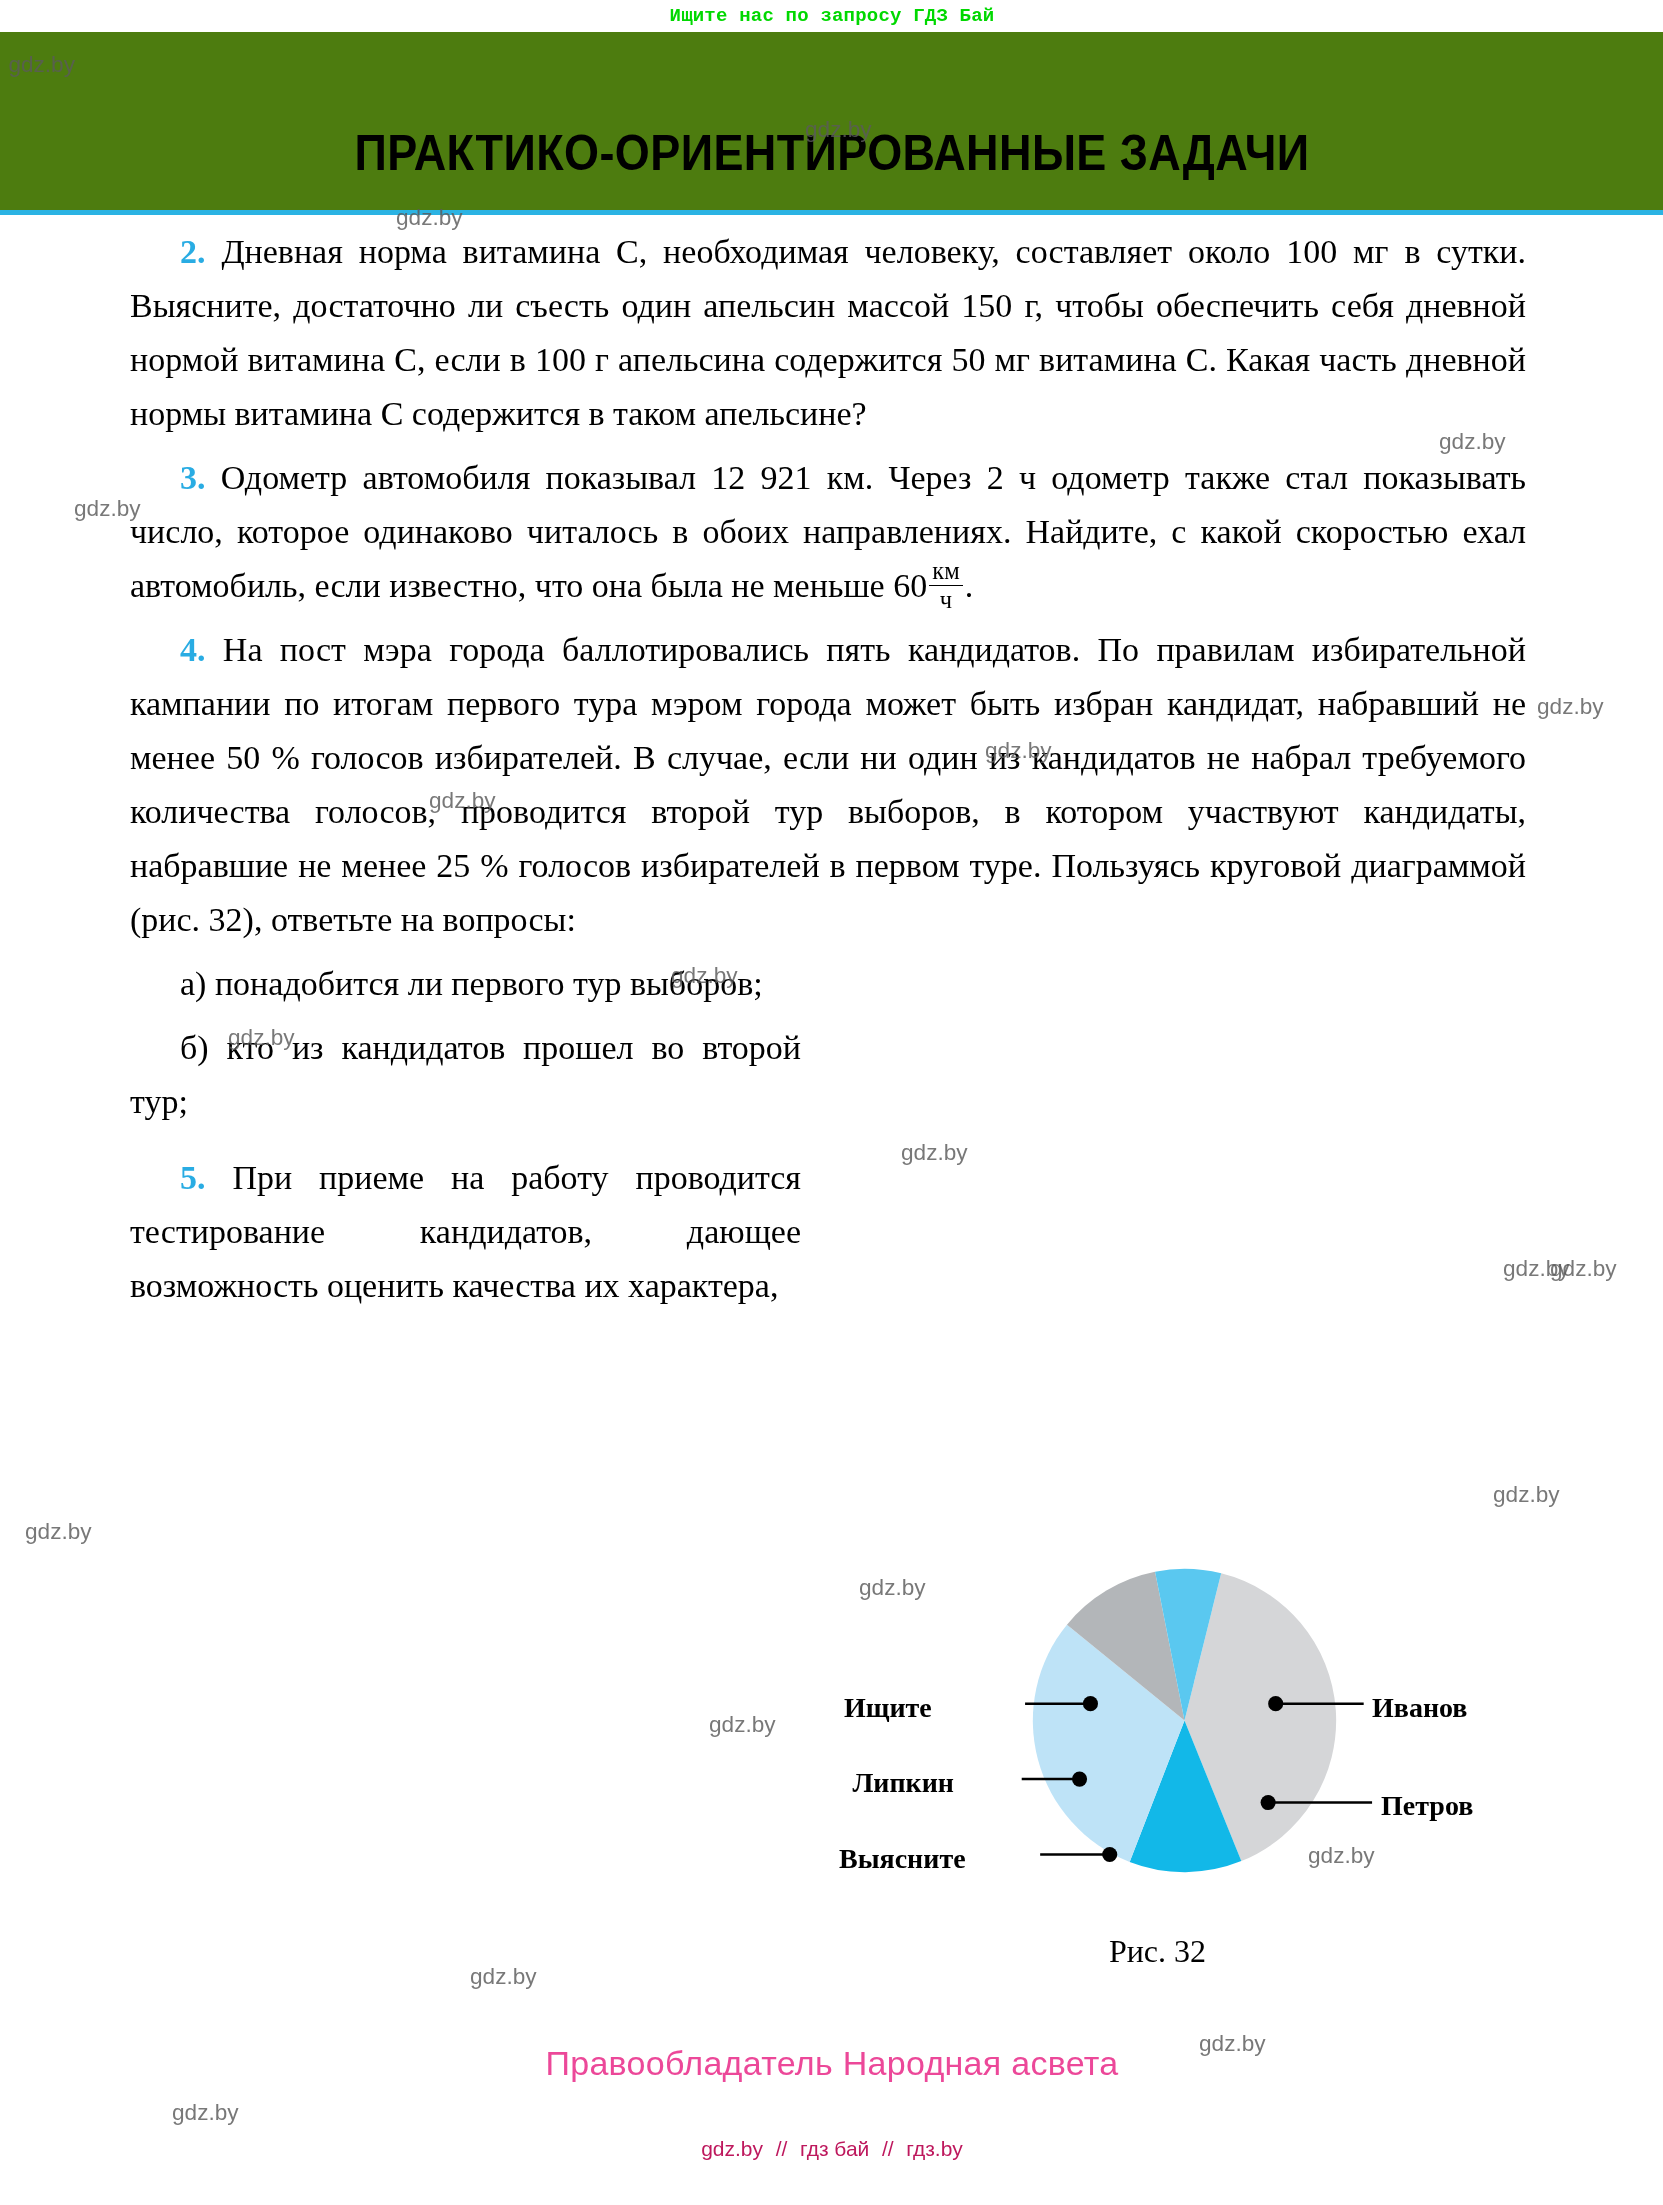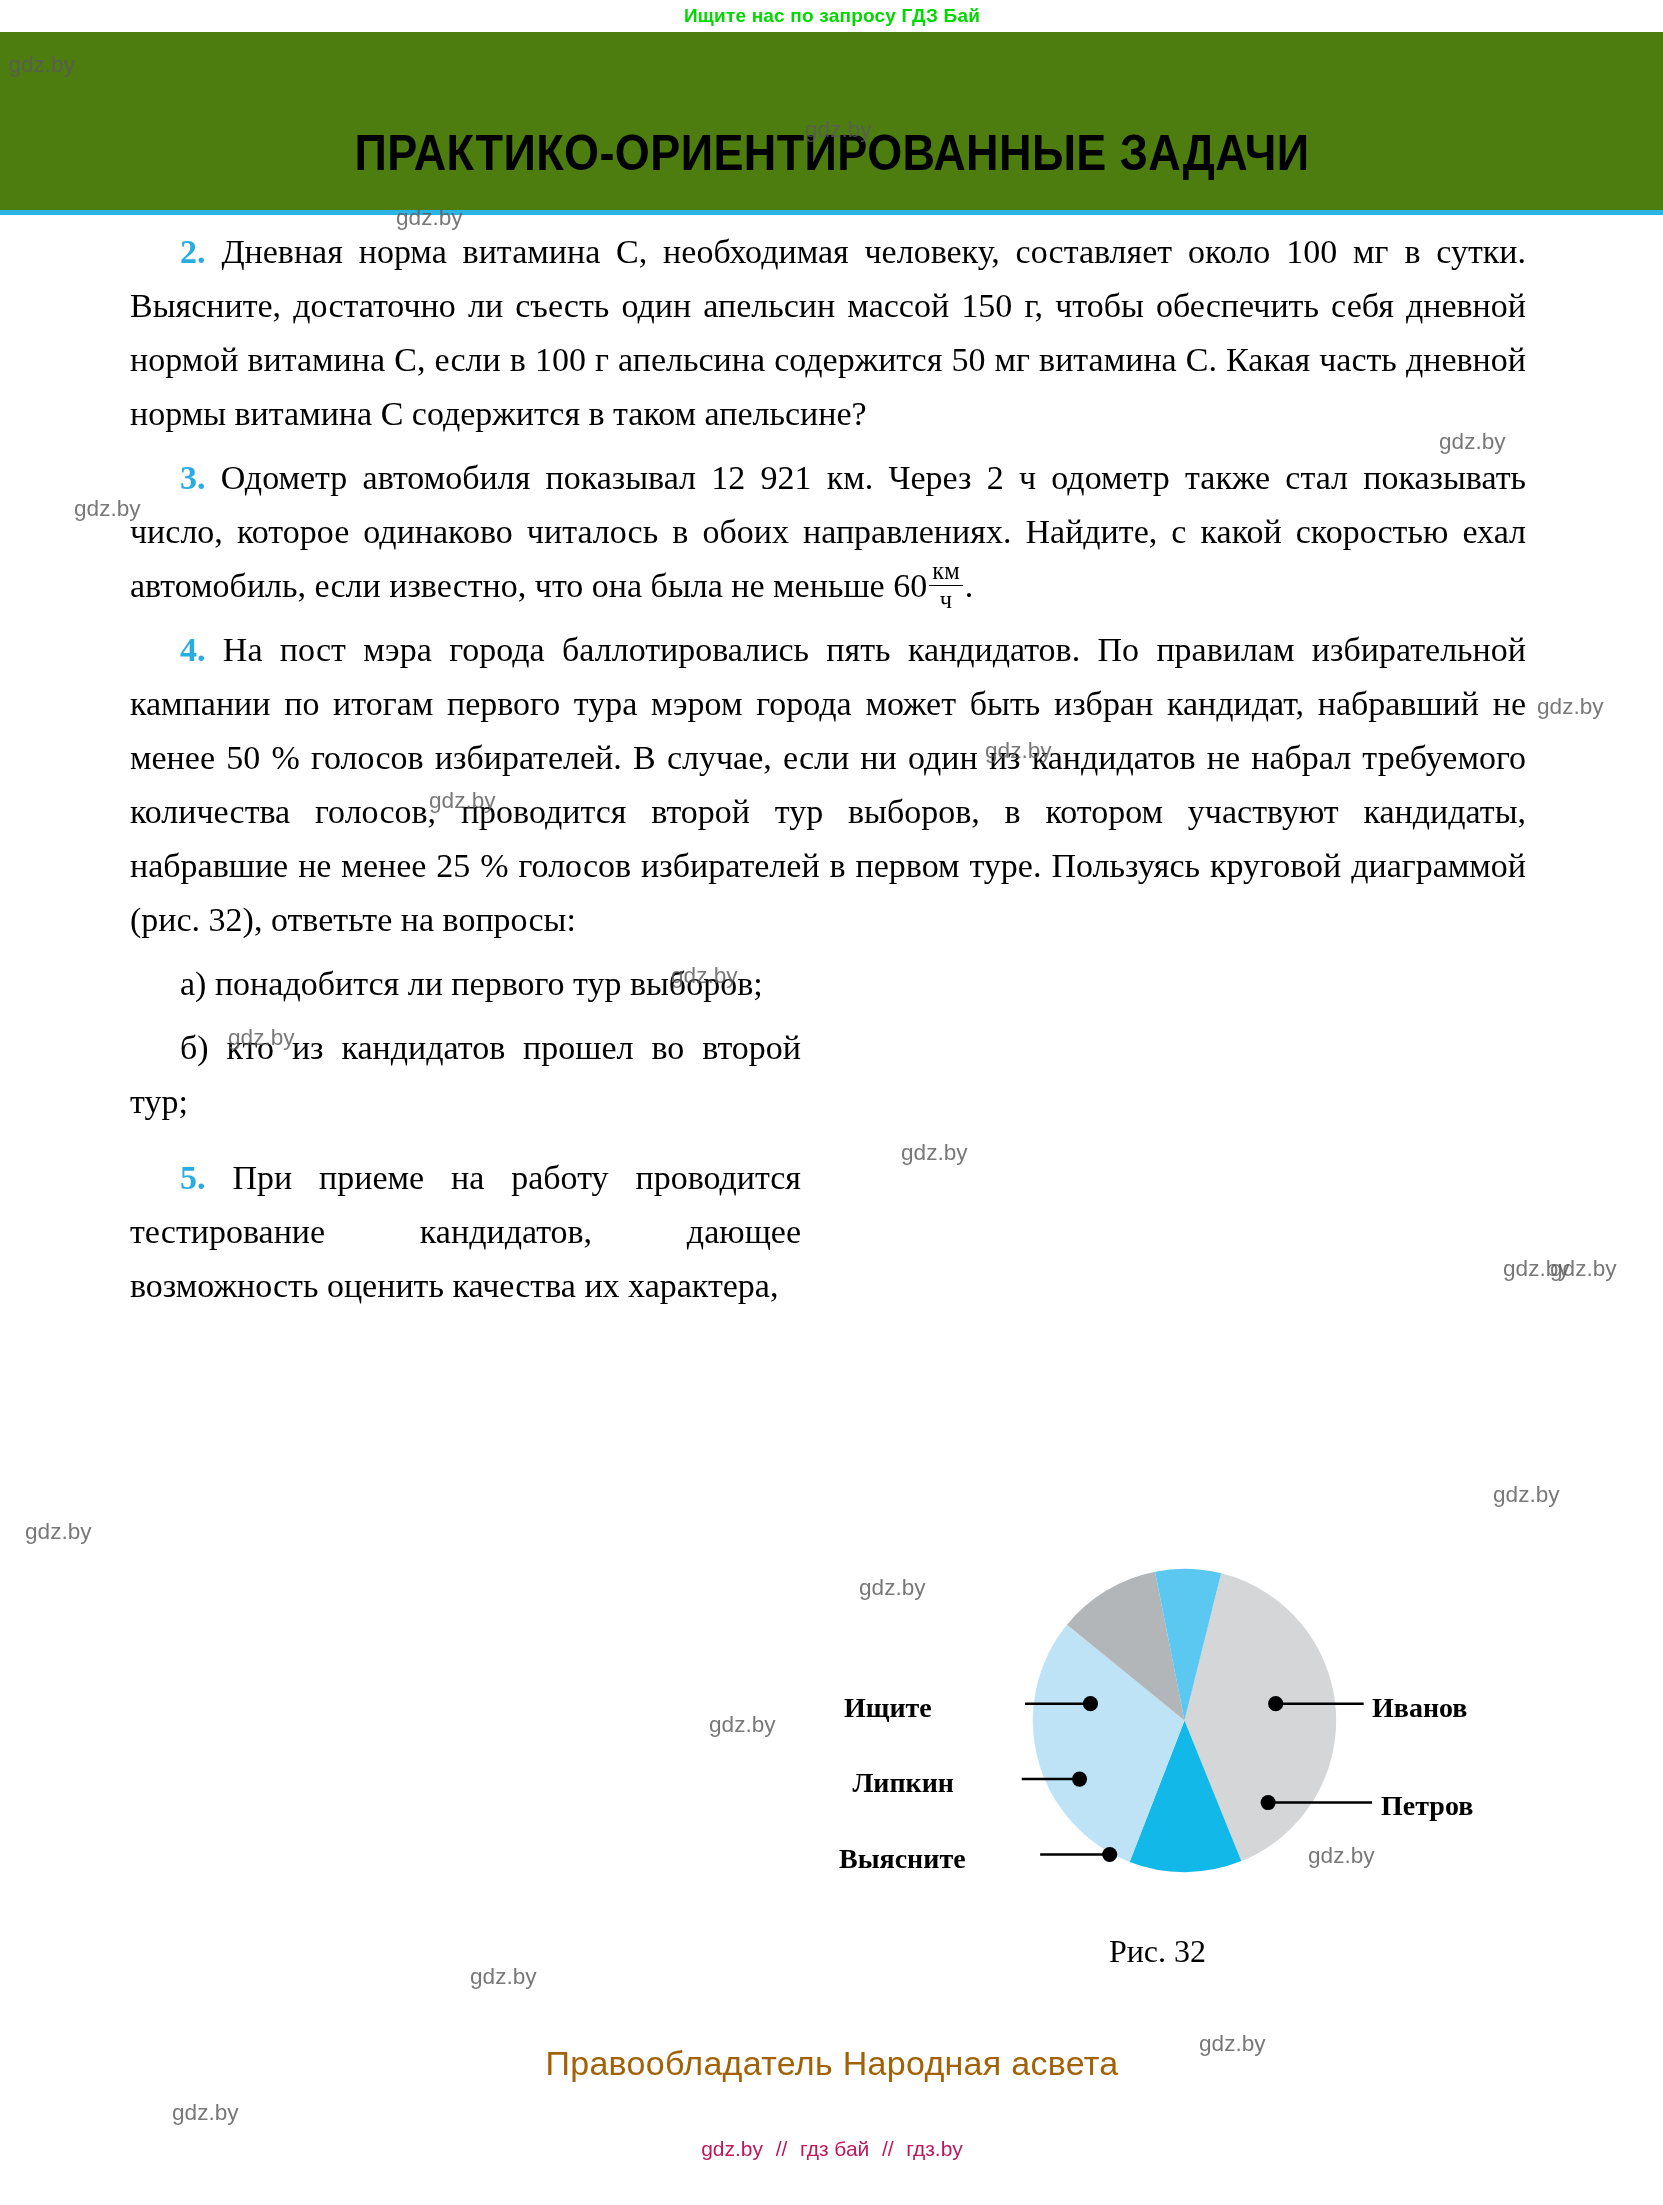--- a/index.html
+++ b/index.html
@@ -21,21 +21,21 @@
     top: 0; left: 0;
     width: 1664px;
     height: 32px;
     display: flex;
     align-items: center;
     justify-content: center;
     background: #ffffff;
   }
   .promo-text {
     color: #00d800;
-    font-family: Liberation Sans, sans-serif;
+    font-family: Liberation Mono, monospace;
     font-size: 19px;
     font-weight: bold;
     letter-spacing: 0.2px;
   }
 
   
   .header-band {
     position: absolute;
     top: 32px; left: 0;
     width: 1664px;
@@ -154,21 +154,21 @@
   }
 
   
   .copyright {
     position: absolute;
     left: 0; right: 0;
     top: 2044px;
     text-align: center;
     font-family: "Liberation Sans", "DejaVu Sans", sans-serif;
     font-size: 34px;
-    color: #a16207;
+    color: #ec4899;
     letter-spacing: 0.3px;
   }
 
   
   .footer {
     position: absolute;
     left: 0; right: 0;
     top: 2137px;
     text-align: center;
     font-family: "Liberation Sans", "DejaVu Sans", sans-serif;

